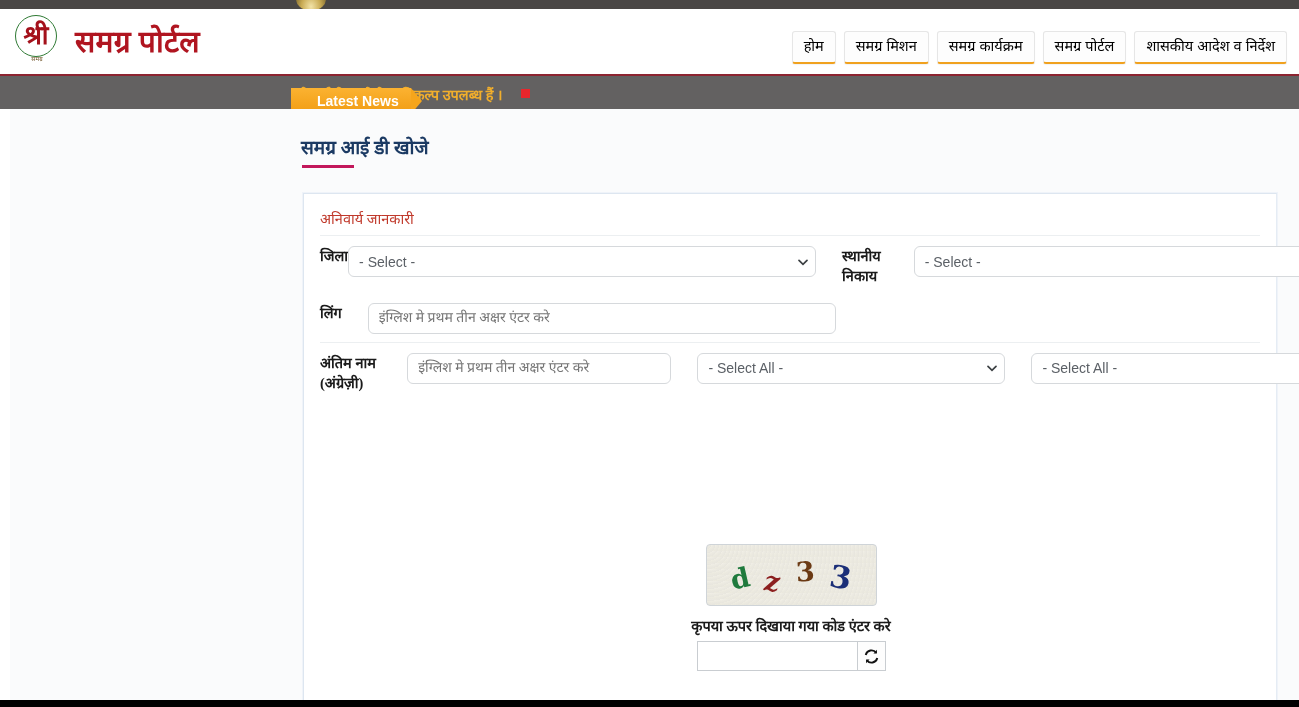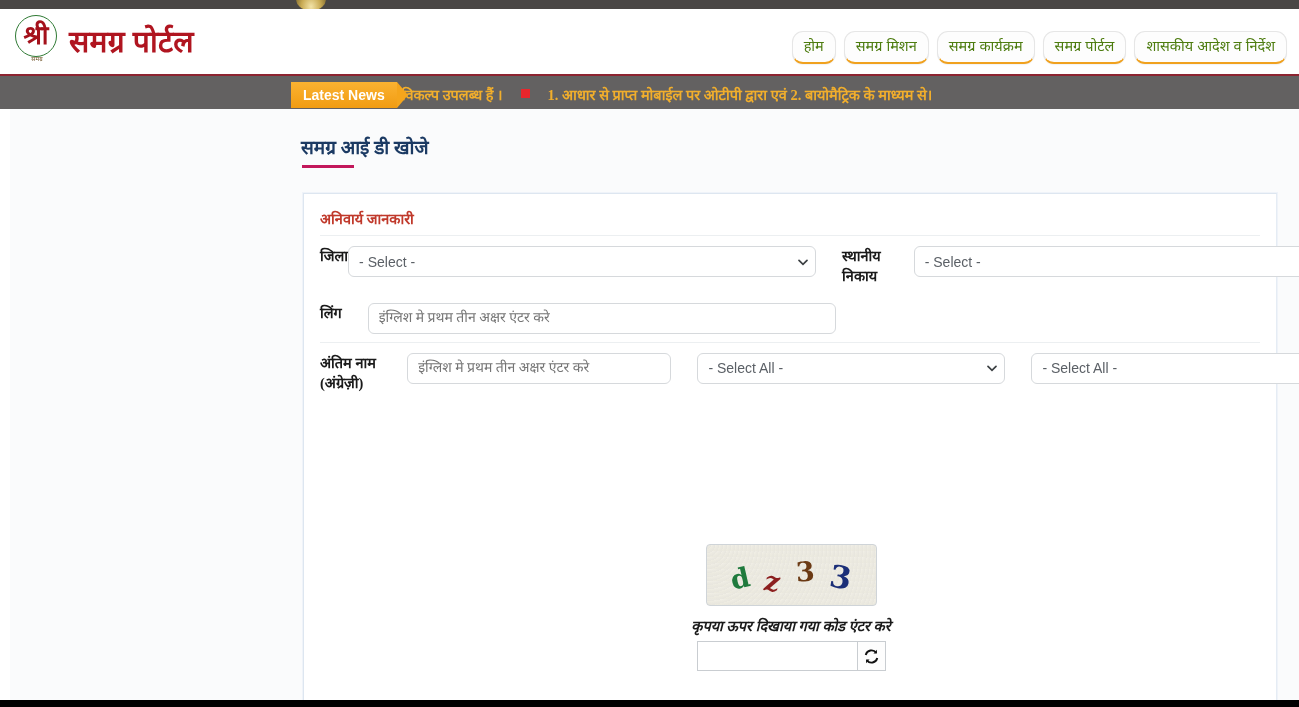--- a/index.html
+++ b/index.html
@@ -24,21 +24,21 @@
     border-radius: 50%/60%;
   }
 
   
   .header {
     position: absolute; left: 0; top: 9px; width: 1299px; height: 65px;
     background: #ffffff;
   }
   .logo-wrap {
     position: absolute; left: 12px; top: 5px;
-    display: flex; align-items: center; gap: 9px;
+    display: flex; align-items: center; gap: 15px;
   }
   .logo-mark {
     position: relative; width: 48px; height: 55px;
   }
   .logo-circle {
     position: absolute; left: 3px; top: 1px;
     width: 42px; height: 42px; border-radius: 50%;
     border: 1.6px solid #2f7a34;
     border-bottom-color: #2f7a34;
   }
@@ -59,37 +59,37 @@
     white-space: nowrap; line-height: 1;
   }
   .nav {
     position: absolute; right: 12px; top: 22px;
     display: flex; gap: 8px; align-items: stretch;
   }
   .nav-btn {
     background: #fdfdfd;
     border: 1px solid #e6e6e6;
     border-bottom: 2.5px solid #f0a11e;
-    border-radius: 11px;
+    border-radius: 3px;
     padding: 5px 11px 5px 11px;
-    font-size: 14.5px; color: #4d7c0f; line-height: 1.35;
+    font-size: 14.5px; color: #000000; line-height: 1.35;
     white-space: nowrap; cursor: pointer;
     box-shadow: 0 1px 1px rgba(0,0,0,0.05);
   }
 
   
   .news {
     position: absolute; left: 0; top: 74px; width: 1299px; height: 35px;
     background: #636161;
     border-top: 2px solid #8d2430;
     overflow: hidden;
   }
   .news-badge {
-    position: absolute; left: 291px; top: 6px;
-    height: 26px; padding: 0 12px 0 12px;
+    position: absolute; left: 291px; top: 12px;
+    height: 26px; padding: 0 12px 0 26px;
     background: linear-gradient(#fbb231, #f19c12);
     color: #ffffff; font-size: 14px; font-weight: 700;
     display: flex; align-items: center; z-index: 3;
     white-space: nowrap;
   }
   .news-badge::after {
     content: ""; position: absolute; right: -11px; top: 0;
     border-top: 13px solid transparent;
     border-bottom: 13px solid transparent;
     border-left: 11px solid #f5a51c;
@@ -129,21 +129,21 @@
   
   .card {
     position: absolute; left: 303px; top: 84px;
     width: 974px; height: 520px;
     background: #ffffff;
     border: 1px solid #dde6f0;
     border-right-color: #e5ecf4;
     box-shadow: 0 0 0 1px rgba(222,233,244,.4);
   }
   .section-head {
-    color: #c0392b; font-size: 14.5px; font-weight: 700;
+    color: #c0392b; font-size: 14.5px; font-weight: 400;
     font-family: "Liberation Serif", "DejaVu Serif", serif;
     padding: 0 0 7px 0;
   }
   .hr { height: 1px; background: #eceff1; margin: 0 0 10px 0; }
 
   .block { padding: 14px 16px 0 16px; }
 
   .row { display: flex; gap: 26px; }
   .fld { display: flex; flex-direction: row; }
   .fld-label {
@@ -194,21 +194,20 @@
     font-family: "DejaVu Serif", serif;
     position: relative;
   }
   .cap-ch.c0 { color: #1f7a3d; transform: rotate(-13deg) translateY(3px); }
   .cap-ch.c1 { color: #8c1f1f; transform: rotate(6deg) translateY(6px); font-style: italic; }
   .cap-ch.c2 { color: #6b3a14; transform: rotate(-4deg) translateY(-4px); }
   .cap-ch.c3 { color: #1c2f78; transform: rotate(9deg) translateY(2px); font-size: 31px; }
   .captcha-label {
     margin-top: 9px; font-size: 14.5px; font-weight: 700; color: #1a1a1a;
     font-family: "Liberation Serif", "DejaVu Serif", serif;
-    font-style: italic;
   }
   .captcha-inputrow { margin-top: 6px; display: flex; }
   .captcha-input {
     width: 160px; height: 30px;
     border: 1px solid #c9cdd1; border-right: none; background: #fff;
   }
   .captcha-refresh {
     width: 29px; height: 30px; border: 1px solid #c9cdd1;
     background: #fdfdfd; display: flex; align-items: center;
     justify-content: center; cursor: pointer;
@@ -242,21 +241,20 @@
     <div class="nav-btn">समग्र पोर्टल</div>
     <div class="nav-btn">शासकीय आदेश व निर्देश</div>
   </div>
 </div>
 
 <div class="news">
   <div class="news-badge">Latest News</div>
   <div class="news-text">
     <span class="clip1">केवाईसी करने के 2 विकल्प उपलब्ध हैं ।</span>
     <span class="news-sq"></span>
-    <span>1. आधार से प्राप्त मोबाईल पर ओटीपी द्वारा एवं 2. बायोमैट्रिक के माध्यम से।</span>
   </div>
 </div>
 
 <div class="page">
   <div class="left-rail"></div>
 
   <div class="page-title">समग्र आई डी खोजे</div>
   <div class="page-title-underline"></div>
 
   <div class="card">

